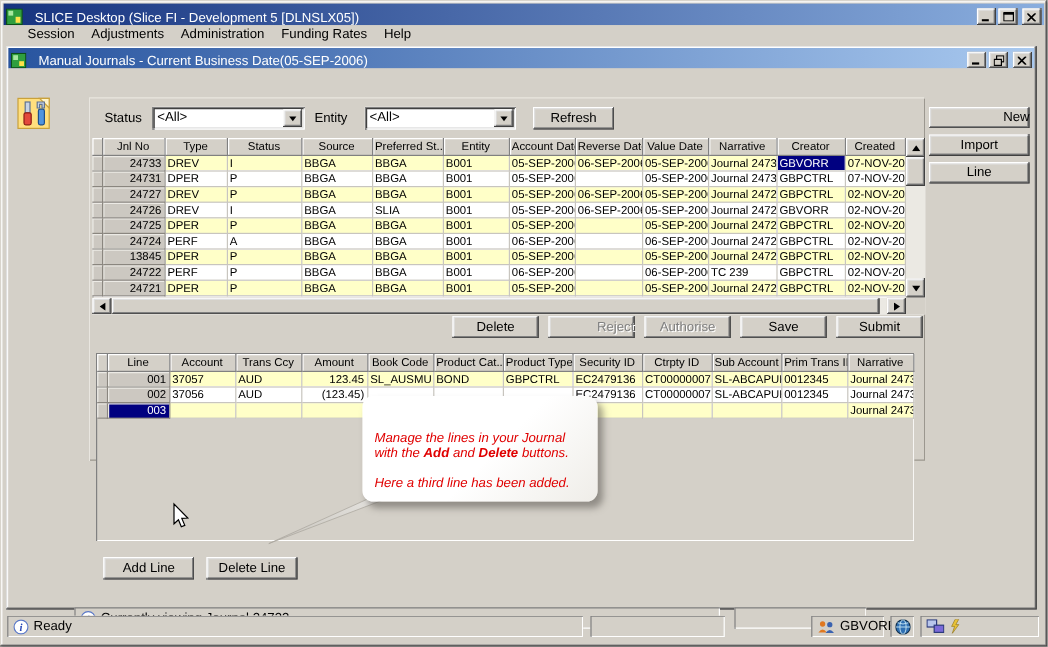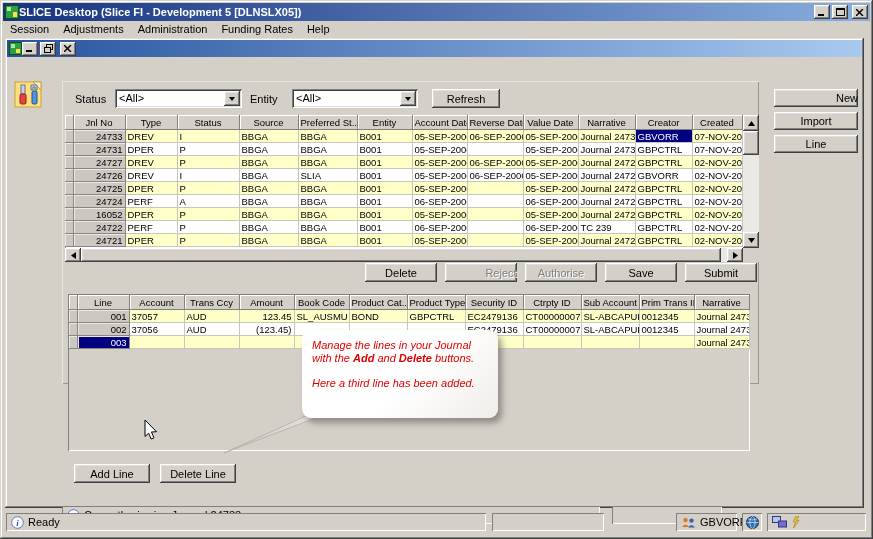--- a/index.html
+++ b/index.html
@@ -1,43 +1,43 @@
 <!DOCTYPE html>
 <html><head>
 <meta charset="utf-8">
 <style>
   html,body{margin:0;padding:0;background:#9a9a9a;}
   #page{position:relative;width:873px;height:539px;font-family:"Liberation Sans","DejaVu Sans",sans-serif;
         -webkit-font-smoothing:none;overflow:hidden;background:#d4d0c8;}
   .win{position:absolute;inset:0;background:#d4d0c8;
        box-shadow:inset -1px -1px 0 #404040,inset 1px 1px 0 #d8d4cc,inset -2px -2px 0 #808080,inset 2px 2px 0 #fff;}
   
-  .tbar{position:absolute;display:flex;align-items:center;gap:0;padding:0 2px;color:#fff;
-        font-size:11px;font-weight:bold;white-space:nowrap;overflow:hidden;}
+  .tbar{position:absolute;display:flex;align-items:flex-end;gap:10px;padding:0 2px;color:#fff;
+        font-size:11px;font-weight:normal;white-space:nowrap;overflow:hidden;}
   .tbar.main{left:3px;top:3px;right:3px;height:18px;background:linear-gradient(90deg,#16337f,#8aaede);}
   .tbar.childbar{left:2px;top:2px;right:2px;height:17px;background:linear-gradient(90deg,#28549f,#a9c9ef);}
   .tbar .ttl{flex:1 1 auto;overflow:hidden;}
   .winbtn{width:16px;height:14px;background:#d4d0c8;border:0;padding:0;display:inline-flex;align-items:center;justify-content:center;
         box-shadow:inset -1px -1px 0 #404040,inset 1px 1px 0 #fff,inset -2px -2px 0 #808080,inset 2px 2px 0 #dfdfdf;}
   .ctrls{display:flex;gap:2px;align-items:center;}
   
   .menubar{position:absolute;left:3px;top:21px;right:3px;height:15px;background:#d4d0c8;font-size:11px;
-           display:flex;align-items:center;}
+           display:flex;align-items:center;padding-left:13px;}
   .menu-item{padding:1px 7px;color:#000;}
   
   .child{position:absolute;left:5px;top:38px;width:859px;height:470px;background:#d4d0c8;
        box-shadow:inset -1px -1px 0 #404040,inset 1px 1px 0 #dfdfdf,inset -2px -2px 0 #808080,inset 2px 2px 0 #fff;}
   .client{position:absolute;left:2px;top:19px;right:2px;bottom:2px;background:#d4d0c8;}
   .pane{position:absolute;height:18px;box-shadow:inset 1px 1px 0 #808080,inset -1px -1px 0 #fff;
         display:flex;align-items:center;gap:4px;padding:0 5px;font-size:11px;box-sizing:border-box;background:#d4d0c8;}
   .btn{position:absolute;font-family:inherit;font-size:11px;color:#000;background:#d4d0c8;border:0;padding:0;text-align:center;
        box-shadow:inset -1px -1px 0 #404040,inset 1px 1px 0 #fff,inset -2px -2px 0 #808080,inset 2px 2px 0 #dfdfdf;}
   .btn.disabled{color:#808080;text-shadow:1px 1px 0 #fff;}
   
-  .content-panel{position:absolute;left:55px;top:24px;width:697px;height:303px;background:#d4d0c8;
+  .content-panel{position:absolute;left:67px;top:24px;width:697px;height:303px;background:#d4d0c8;
         box-shadow:inset 1px 1px 0 #e9e6e0,inset -1px -1px 0 #9b978f;}
   .flabel{position:absolute;font-size:11px;color:#000;}
   .combo{position:absolute;height:19px;background:#fff;box-shadow:inset 1px 1px 0 #808080,inset -1px -1px 0 #fff,inset 2px 2px 0 #404040,inset -2px -2px 0 #dfdfdf;box-sizing:border-box;}
   .combo .val{position:absolute;left:4px;top:3px;font-size:11px;}
   .combo .drop{position:absolute;right:2px;top:2px;width:16px;height:15px;background:#d4d0c8;display:flex;align-items:center;justify-content:center;
        box-shadow:inset -1px -1px 0 #404040,inset 1px 1px 0 #fff,inset -2px -2px 0 #808080,inset 2px 2px 0 #dfdfdf;}
   .darr{width:0;height:0;border:3px solid transparent;border-top:4px solid #000;margin-top:4px;}
   
   table.grid{border-collapse:collapse;table-layout:fixed;font-size:9.5px;background:#fff;}
   table.grid th{background:#d4d0c8;font-weight:normal;height:14px;padding:0 2px;font-size:9.5px;
@@ -58,21 +58,21 @@
   .hscroll{position:absolute;left:0;top:133px;width:678px;height:14px;background:#ebe9e3;}
   .sb{position:absolute;display:flex;align-items:center;justify-content:center;background:#d4d0c8;
       box-shadow:inset -1px -1px 0 #404040,inset 1px 1px 0 #fff,inset -2px -2px 0 #808080,inset 2px 2px 0 #dfdfdf;}
   .corner{position:absolute;right:0;top:133px;width:16px;height:14px;background:#d4d0c8;}
   .lines-box{position:absolute;left:6px;top:213px;width:682px;height:157px;background:#d4d0c8;
       box-shadow:inset 1px 1px 0 #808080,inset -1px -1px 0 #fff;}
   
   .callout{position:absolute;left:295px;top:273px;width:196px;height:88px;z-index:60;
       background:linear-gradient(135deg,#ffffff 55%,#efede8);border-radius:9px;
       box-shadow:4px 5px 6px rgba(90,86,80,0.55);padding:9px 8px 0 10px;box-sizing:border-box;}
-  .callout .ctext{font-size:11px;font-style:italic;color:#e00000;line-height:13px;}
+  .callout .ctext{font-size:11px;font-style:italic;color:#e00000;line-height:13px;margin-top:20px;}
   .callout b{font-weight:bold;}
   .callout .line2{margin-top:12px;}
   .overlay{position:absolute;left:0;top:0;pointer-events:none;}
   
   .tri{display:block;}
 </style>
 </head>
 <body>
 
 <div id="page">
@@ -117,20 +117,21 @@
 
     <div class="child">
       <div class="tbar childbar">
         <span style="display:inline-flex;">
           <svg width="13" height="13">
               <rect x="0.5" y="0.5" width="12" height="12" fill="#2f9e3f" stroke="#0d4f16"></rect>
               <rect x="2" y="2" width="4" height="4" fill="#a8e8a0"></rect>
               <rect x="7" y="7" width="4" height="4" fill="#ffe24a"></rect>
             </svg>
         </span>
+        <span class="ttl">Manual Journals - Current Business Date(05-SEP-2006)</span>
         <span class="ctrls">
           <button class="winbtn">
               <svg width="8" height="7">
                 <rect x="0" y="5" width="6" height="2" fill="#000"></rect>
               </svg>
             </button>
           <button class="winbtn">
               <svg width="9" height="9">
                 <rect x="2.5" y="0.5" width="6" height="5" fill="#d4d0c8" stroke="#000"></rect>
                 <rect x="0.5" y="3.5" width="6" height="5" fill="#d4d0c8" stroke="#000"></rect>
@@ -297,21 +298,21 @@
                     <td>B001</td>
                     <td>06-SEP-2006</td>
                     <td></td>
                     <td>06-SEP-2006</td>
                     <td>Journal 2472...</td>
                     <td>GBPCTRL</td>
                     <td>02-NOV-200...</td>
                   </tr>
                   <tr class="alt">
                     <td class="gutter"></td>
-                    <td class="gutter num">16052</td>
+                    <td class="gutter num">13845</td>
                     <td>DPER</td>
                     <td>P</td>
                     <td>BBGA</td>
                     <td>BBGA</td>
                     <td>B001</td>
                     <td>05-SEP-2006</td>
                     <td></td>
                     <td>05-SEP-2006</td>
                     <td>Journal 2472...</td>
                     <td>GBPCTRL</td>

